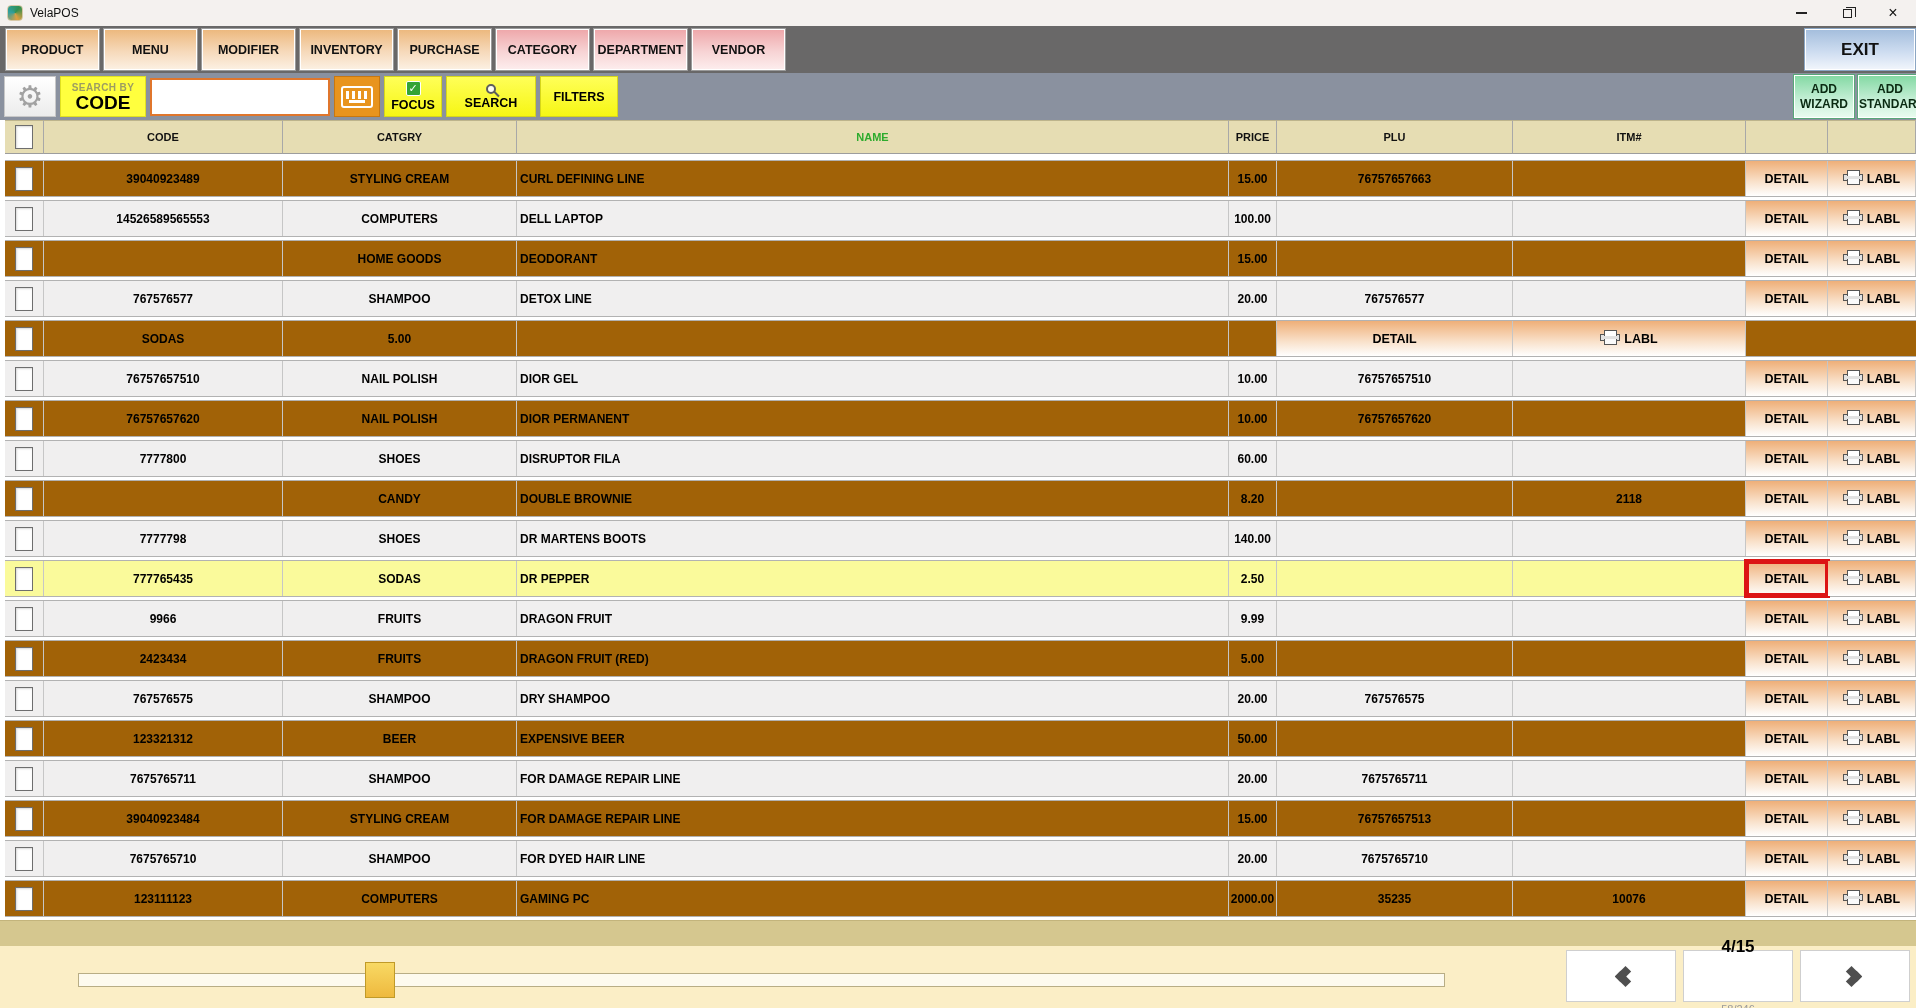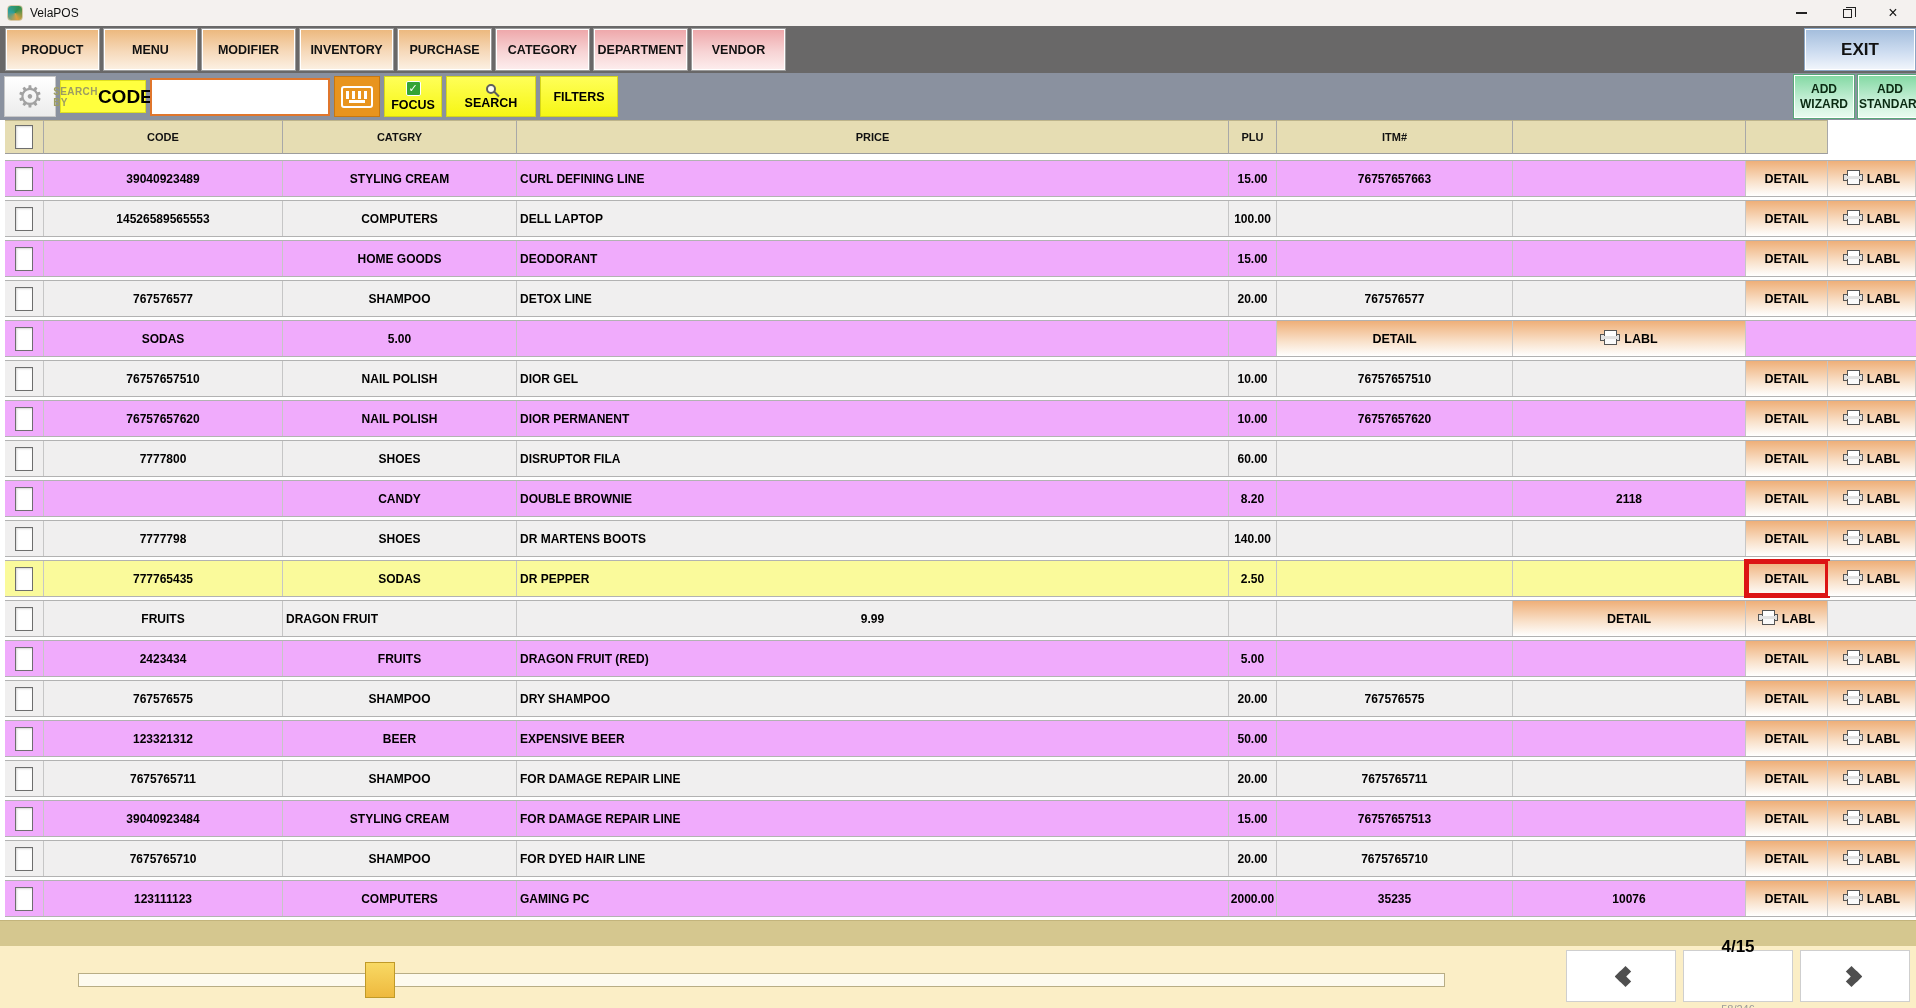--- a/index.html
+++ b/index.html
@@ -27,21 +27,21 @@
   .mbtn.pink   { background:linear-gradient(#eea6a9,#f7d3d4 55%,#fdeeee); }
   .exitbtn { margin-left:auto; width:112px; border:1px solid #8ba6c4; box-shadow: inset 0 0 0 1px #fff;
              background:linear-gradient(#a3bddc,#cddcf0 55%,#f2f6fc);
              font-family:"Liberation Sans",sans-serif; font-weight:bold; font-size:17px; color:#111; cursor:pointer; }
 
   
   .searchbar { flex:none; height:47px; background:#8a919f; display:flex; align-items:center; padding-left:4px; gap:4px; }
   .gearbox { width:52px; height:41px; background:linear-gradient(#ffffff,#ececec); border:1px solid #c8c8c8;
              display:flex; align-items:center; justify-content:center; cursor:pointer; }
   .gear { font-family:"DejaVu Sans",sans-serif; font-size:30px; color:#a2a2a2; line-height:1; }
-  .searchby { width:86px; height:33px; background:#ffff3e; border:1px solid #e0e020; display:flex; flex-direction:row;
+  .searchby { width:86px; height:41px; background:#ffff3e; border:1px solid #e0e020; display:flex; flex-direction:column;
               align-items:center; justify-content:center; cursor:pointer; }
   .sb1 { font-size:10px; font-weight:bold; color:#9d9d62; letter-spacing:.4px; }
   .sb2 { font-size:19px; font-weight:bold; color:#000; line-height:1; }
   .searchinput { width:180px; height:38px; border:2px solid #e0762c; background:#fff; font-size:16px; padding:0 6px;
                  font-family:"Liberation Sans",sans-serif; outline:none; }
   .kbbtn { width:46px; height:41px; background:#e8941e; border:1px solid #c87810; display:flex; align-items:center;
            justify-content:center; cursor:pointer; }
   .kbicon { width:32px; height:22px; border:2px solid #fff; border-radius:3px; position:relative; }
   .kbicon::before { content:""; position:absolute; left:3px; right:3px; top:3px; height:8px;
                     background-image:repeating-linear-gradient(90deg,#fff 0 3px,transparent 3px 6px); }
@@ -65,21 +65,21 @@
   .gbtn.cut { width:66px; margin-right:-7px; }
 
   
   .thead, .trow { display:grid; grid-template-columns:39px 239px 234px 712px 48px 236px 233px 82px 88px; }
   .thead { flex:none; height:34px; margin-left:5px; }
   .hcell { background:#e6ddb3; border-top:1px solid #bdb48c; border-bottom:1px solid #9d9d9d; border-right:1px solid #a8a8a8;
            display:flex; align-items:center; justify-content:center; font-size:11px; font-weight:bold; color:#111; }
   .hcell.hname { color:#2dab2d; }
   .headgap { flex:none; height:6px; background:#fff; }
   .tbody { flex:none; margin-left:5px; }
-  .trow { height:37px; margin-bottom:3px; background:#f0abfc; border-top:1px solid #b2b2b2; border-bottom:1px solid #b2b2b2; }
+  .trow { height:37px; margin-bottom:3px; background:#a16207; border-top:1px solid #b2b2b2; border-bottom:1px solid #b2b2b2; }
   .trow.gray { background:#f0efef; }
   .trow.selected { background:#fafa9b; }
   .tcell { display:flex; align-items:center; justify-content:center; font-size:12px; font-weight:bold; color:#000;
            border-right:1px solid #c6c6c6; overflow:hidden; white-space:nowrap; }
   .tcell.name { justify-content:flex-start; padding-left:3px; }
   .ckbox { width:18px; height:24px; background:#fff; border:1px solid #6e6e6e; box-shadow: inset 1px 1px 2px rgba(0,0,0,.15); cursor:pointer; }
   .detailcell, .lablcell { background:linear-gradient(#efaf78,#f9e2cc 60%,#ffffff); cursor:pointer; gap:4px; font-size:12.5px; }
   .detailcell.redbox { outline:5px solid #dc1414; outline-offset:-3px; }
   .printer { width:20px; height:7px; background:#e2e2e2; border:1px solid #555; position:relative; margin-top:-2px; }
   .printer::before { content:""; position:absolute; top:-5px; left:3px; width:11px; height:5px; background:#fff; border:1px solid #555; border-bottom:none; }
@@ -161,20 +161,21 @@
       <button class="gbtn cut">ADD STANDARD</button>
     </div>
   </div>
 
   <div class="thead">
     <div class="hcell">
         <span class="ckbox"></span>
       </div>
     <div class="hcell">CODE</div>
     <div class="hcell">CATGRY</div>
+    <div class="hcell hname">NAME</div>
     <div class="hcell">PRICE</div>
     <div class="hcell">PLU</div>
     <div class="hcell">ITM#</div>
     <div class="hcell"></div>
     <div class="hcell"></div>
   </div>
   <div class="headgap"></div>
 
   <div class="tbody" id="tbody">
       <div class="trow">
@@ -348,20 +349,21 @@
         <div class="tcell detailcell redbox">DETAIL</div>
         <div class="tcell lablcell">
           <span class="printer"></span>
           <span>LABL</span>
         </div>
       </div>
       <div class="trow gray">
         <div class="tcell ckcell">
           <span class="ckbox"></span>
         </div>
+        <div class="tcell code">9966</div>
         <div class="tcell catgry">FRUITS</div>
         <div class="tcell name">DRAGON FRUIT</div>
         <div class="tcell price">9.99</div>
         <div class="tcell plu"></div>
         <div class="tcell itm"></div>
         <div class="tcell detailcell">DETAIL</div>
         <div class="tcell lablcell">
           <span class="printer"></span>
           <span>LABL</span>
         </div>

